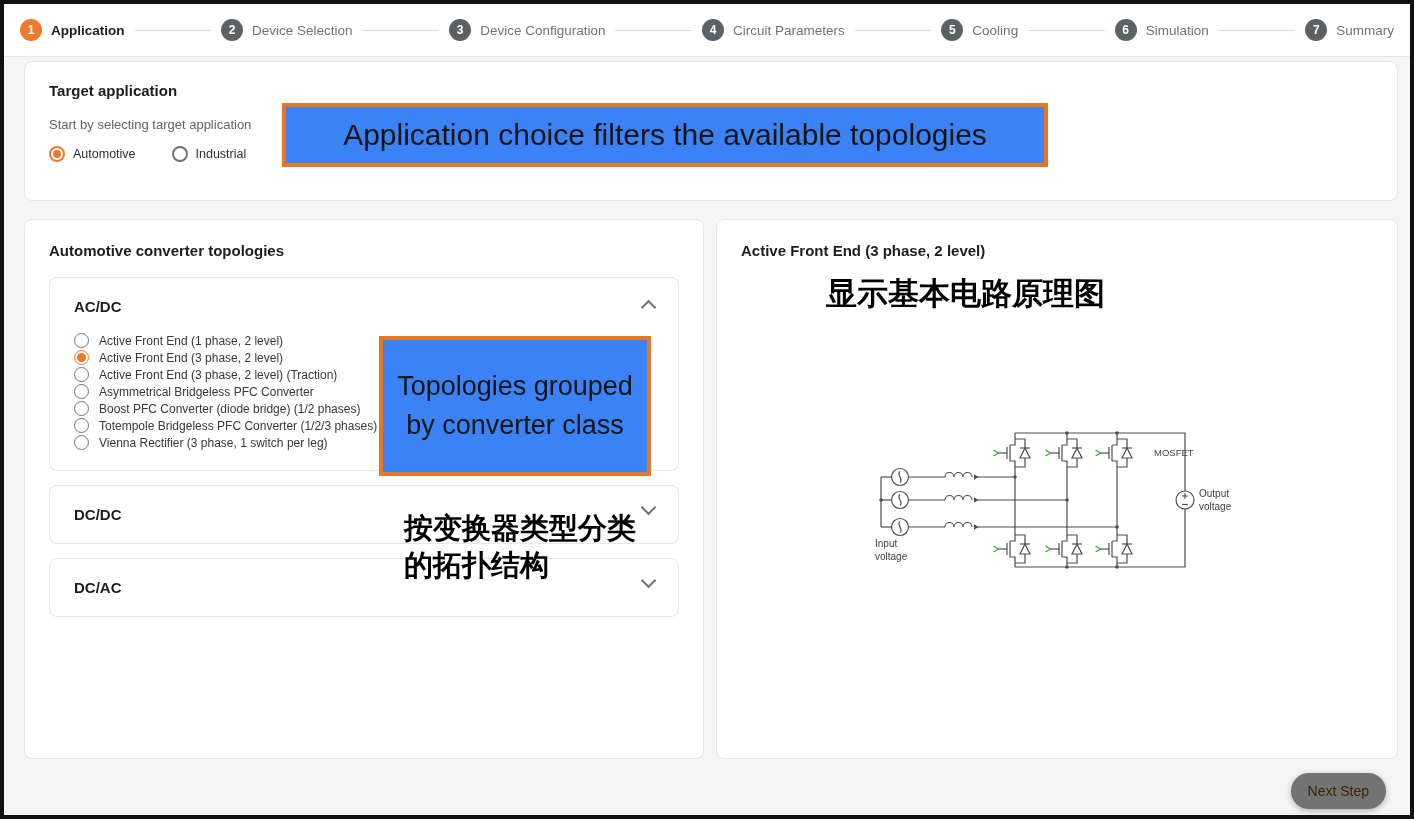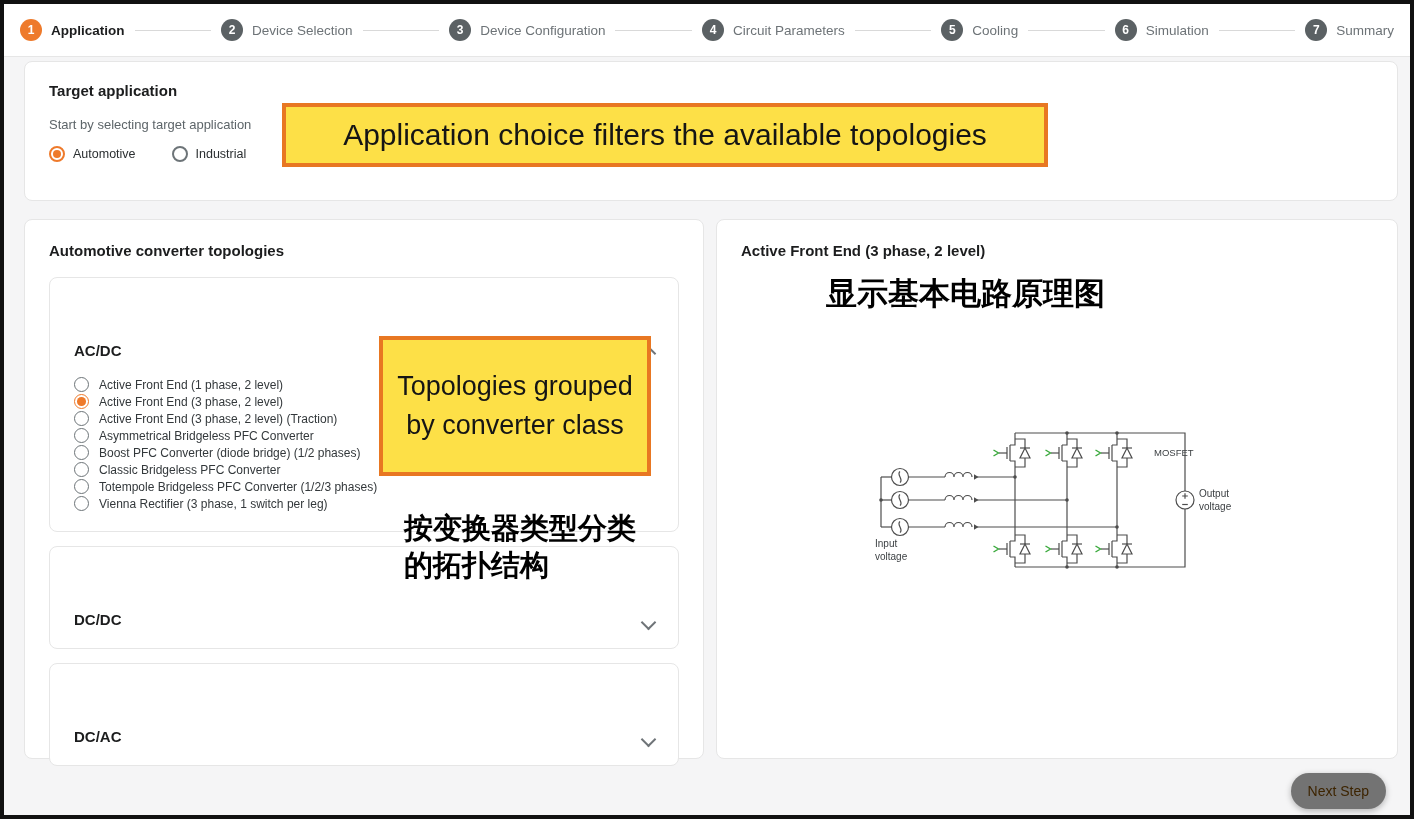--- a/index.html
+++ b/index.html
@@ -36,39 +36,39 @@
   .radio.selected{border-color:#EE7A2B;}
   .radio.selected::after{content:"";position:absolute;left:2px;top:2px;right:2px;bottom:2px;
     border-radius:50%;background:#EE7A2B;}
   .radio-label{font-size:12.5px;color:#2b2f31;}
   #left-panel{left:20px;top:215px;width:680px;height:540px;padding:22px 24px;}
   #right-panel{left:712px;top:215px;width:682px;height:540px;padding:22px 24px;}
   
   .acc{border:1px solid #e6e6e6;border-radius:8px;box-sizing:border-box;padding:20px 24px;background:#fff;}
   .acc-first{margin-top:18px;}
   .acc+.acc{margin-top:14px;}
-  .acc-head{display:flex;align-items:flex-end;justify-content:space-between;cursor:pointer;margin-top:44px;}
+  .acc-head{display:flex;align-items:flex-start;justify-content:space-between;cursor:pointer;}
   .acc-label{font-size:15px;font-weight:700;color:#1c1d1e;}
   .chev{width:9px;height:9px;border-right:2px solid #6f7478;border-bottom:2px solid #6f7478;flex:0 0 auto;}
   .chev.down{transform:rotate(45deg);margin-top:-4px;}
   .chev.up{transform:rotate(-135deg);margin-top:4px;}
   .topo-list{display:flex;flex-direction:column;gap:2px;margin-top:18px;}
   .topo-row{display:flex;align-items:center;gap:10px;cursor:pointer;}
   .radio.small{width:15px;height:15px;border-width:1.5px;}
   .radio.small.selected::after{left:2.2px;top:2.2px;right:2.2px;bottom:2.2px;}
   .topo-label{font-size:12px;color:#33383b;}
   
   .schematic{position:absolute;left:150px;top:205px;width:410px;height:165px;}
   .schematic svg{position:absolute;left:0;top:0;}
   .sch-label{position:absolute;font-size:10px;line-height:1.25;color:#3b3f42;}
   #sch-label-input{left:8px;top:113px;width:50px;}
   #sch-label-mosfet{left:268px;top:22px;font-size:9.5px;padding-left:19px;}
   #sch-label-output{left:332px;top:63px;width:55px;}
   
-  .ann-box{position:absolute;border:4px solid #E87722;background:#fde047;box-sizing:border-box;
+  .ann-box{position:absolute;border:4px solid #E87722;background:#3b82f6;box-sizing:border-box;
     display:flex;align-items:center;justify-content:center;color:#151515;z-index:20;}
   #ann-box-1{left:278px;top:99px;width:766px;height:64px;font-size:30px;}
   #ann-box-2{left:375px;top:332px;width:272px;height:140px;font-size:27px;text-align:center;line-height:1.45;}
   #ann-box-3{left:786px;top:331px;width:512px;height:62px;font-size:29px;}
   .ann-zh{position:absolute;color:#000;font-weight:600;z-index:20;
     font-family:"Liberation Sans","DejaVu Sans",sans-serif;}
   #ann-zh-1{left:283px;top:179px;font-size:30px;}
   #ann-zh-2{left:400px;top:506px;width:240px;font-size:29px;line-height:1.28;}
   #ann-zh-3{left:822px;top:269px;font-size:31px;}
   
@@ -157,24 +157,20 @@
           <span class="radio small"></span>
           <span class="topo-label">Active Front End (3 phase, 2 level) (Traction)</span>
         </label>
         <label class="topo-row">
           <span class="radio small"></span>
           <span class="topo-label">Asymmetrical Bridgeless PFC Converter</span>
         </label>
         <label class="topo-row">
           <span class="radio small"></span>
           <span class="topo-label">Boost PFC Converter (diode bridge) (1/2 phases)</span>
-        </label>
-        <label class="topo-row">
-          <span class="radio small"></span>
-          <span class="topo-label">Classic Bridgeless PFC Converter</span>
         </label>
         <label class="topo-row">
           <span class="radio small"></span>
           <span class="topo-label">Totempole Bridgeless PFC Converter (1/2/3 phases)</span>
         </label>
         <label class="topo-row">
           <span class="radio small"></span>
           <span class="topo-label">Vienna Rectifier (3 phase, 1 switch per leg)</span>
         </label>
       </div>

